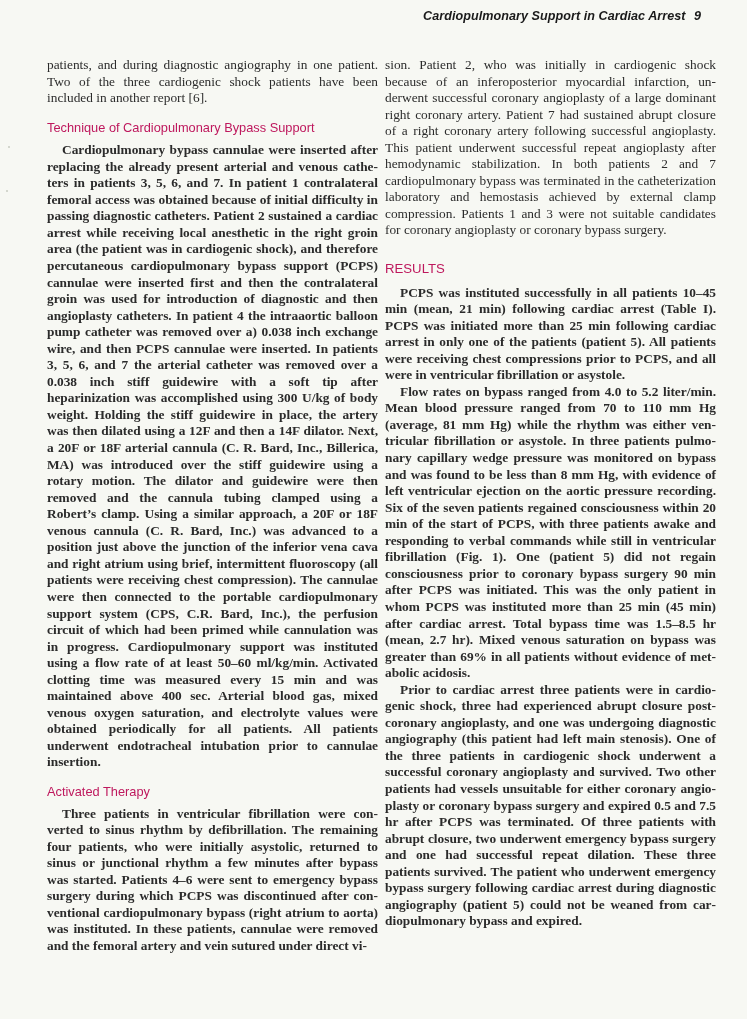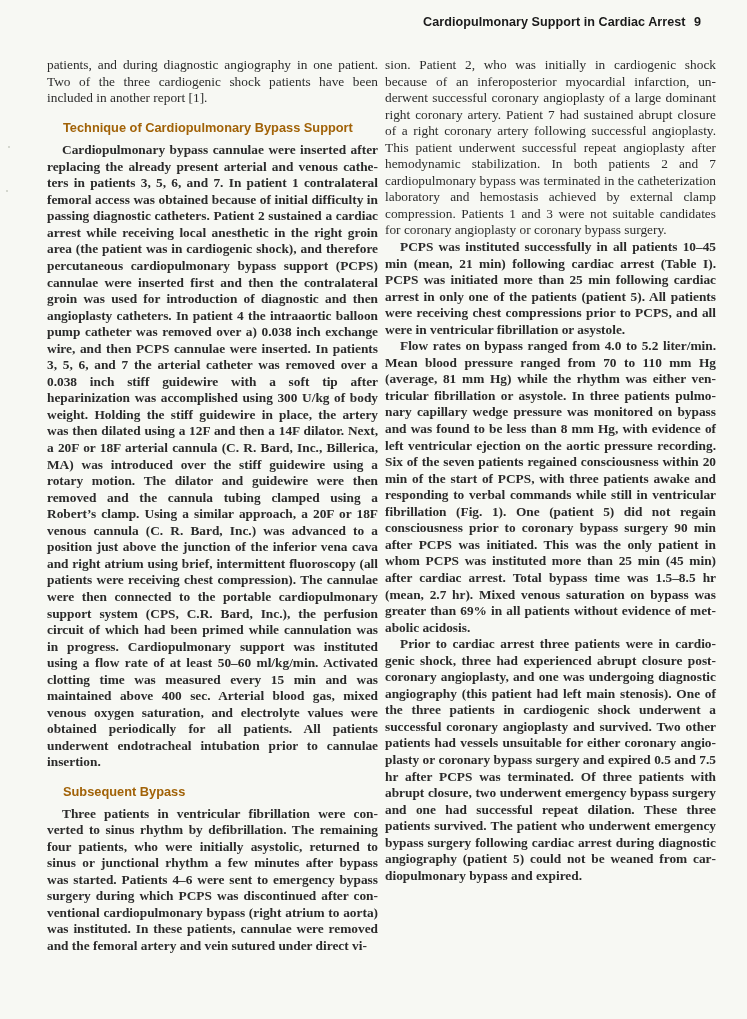--- a/index.html
+++ b/index.html
@@ -9,24 +9,25 @@
     body {
       width: 747px;
       height: 1019px;
       background: #f7f8f3;
       position: relative;
       overflow: hidden;
       color: #2a2a2a;
     }
     .running-head {
       position: absolute;
-      top: 15px;
+      top: 9px;
       left: 0;
       width: 747px;
       height: 20px;
+      font-style: italic;
     }
     .running-title {
       position: absolute;
       left: 423px;
       top: 0;
       font-family: "Liberation Sans", sans-serif;
       font-weight: bold;
       font-size: 12.6px;
       color: #1a1a1a;
       letter-spacing: 0.05px;
@@ -55,24 +56,24 @@
       margin: 0;
       text-align: justify;
       hyphens: manual;
     }
     .column p.indent {
       text-indent: 15px;
       font-weight: bold;
     }
     .section-heading {
       font-family: "Liberation Sans", sans-serif;
-      font-weight: bold;
+      font-weight: normal;
       font-size: 12.8px;
-      color: #a16207;
-      margin: 16px;
+      color: #be185d;
+      margin: 0;
     }
     .h-technique { margin-top: 13px; margin-bottom: 6px; }
     .h-subsequent { margin-top: 13px; margin-bottom: 5px; }
     .h-results { margin-top: 22px; margin-bottom: 7px; font-size: 13.2px; }
     .speck {
       position: absolute;
       width: 2px;
       height: 2px;
       background: #c9ccc2;
       border-radius: 1px;
@@ -83,25 +84,26 @@
 
 <div class="running-head">
   <span class="running-title">Cardiopulmonary Support in Cardiac Arrest</span>
   <span class="page-number">9</span>
 </div>
 
 <div class="speck" style="left:8px; top:146px;"></div>
 <div class="speck" style="left:6px; top:190px;"></div>
 
 <div class="column col-left">
-  <p>patients, and during diagnostic angiography in one pa­tient. Two of the three cardiogenic shock patients have been included in another report [1].</p>
+  <p>patients, and during diagnostic angiography in one pa­tient. Two of the three cardiogenic shock patients have been included in another report [6].</p>
   <h3 class="section-heading h-technique">Technique of Cardiopulmonary Bypass Support</h3>
   <p class="indent">Cardiopulmonary bypass cannulae were inserted after replacing the already present arterial and venous cathe­ters in patients 3, 5, 6, and 7. In patient 1 contralateral femoral access was obtained because of initial difficulty in passing diagnostic catheters. Patient 2 sustained a car­diac arrest while receiving local anesthetic in the right groin area (the patient was in cardiogenic shock), and therefore percutaneous cardiopulmonary bypass support (PCPS) cannulae were inserted first and then the con­tralateral groin was used for introduction of diagnostic and then angioplasty catheters. In patient 4 the intra­aortic balloon pump catheter was removed over a) 0.038 inch exchange wire, and then PCPS cannulae were in­serted. In patients 3, 5, 6, and 7 the arterial catheter was removed over a 0.038 inch stiff guidewire with a soft tip after heparinization was accomplished using 300 U/kg of body weight. Holding the stiff guidewire in place, the artery was then dilated using a 12F and then a 14F dila­tor. Next, a 20F or 18F arterial cannula (C. R. Bard, Inc., Billerica, MA) was introduced over the stiff guidewire using a rotary motion. The dilator and guidewire were then removed and the cannula tubing clamped using a Robert’s clamp. Using a similar ap­proach, a 20F or 18F venous cannula (C. R. Bard, Inc.) was advanced to a position just above the junction of the inferior vena cava and right atrium using brief, intermit­tent fluoroscopy (all patients were receiving chest com­pression). The cannulae were then connected to the por­table cardiopulmonary support system (CPS, C.R. Bard, Inc.), the perfusion circuit of which had been primed while cannulation was in progress. Cardiopulmonary support was instituted using a flow rate of at least 50–60 ml/kg/min. Activated clotting time was measured every 15 min and was maintained above 400 sec. Arterial blood gas, mixed venous oxygen saturation, and electro­lyte values were obtained periodically for all patients. All patients underwent endotracheal intubation prior to cannulae insertion.</p>
-  <h3 class="section-heading h-subsequent">Subsequent Bypass</h3>
+  <h3 class="section-heading h-subsequent">Activated Therapy</h3>
   <p class="indent">Three patients in ventricular fibrillation were con­verted to sinus rhythm by defibrillation. The remaining four patients, who were initially asystolic, returned to sinus or junctional rhythm a few minutes after bypass was started. Patients 4–6 were sent to emergency bypass surgery during which PCPS was discontinued after con­ventional cardiopulmonary bypass (right atrium to aorta) was instituted. In these patients, cannulae were removed and the femoral artery and vein sutured under direct vi-</p>
 </div>
 
 <div class="column col-right">
   <p>sion. Patient 2, who was initially in cardiogenic shock because of an inferoposterior myocardial infarction, un­derwent successful coronary angioplasty of a large dom­inant right coronary artery. Patient 7 had sustained abrupt closure of a right coronary artery following suc­cessful angioplasty. This patient underwent successful repeat angioplasty after hemodynamic stabilization. In both patients 2 and 7 cardiopulmonary bypass was ter­minated in the catheterization laboratory and hemostasis achieved by external clamp compression. Patients 1 and 3 were not suitable candidates for coronary angioplasty or coronary bypass surgery.</p>
+  <h3 class="section-heading h-results">RESULTS</h3>
   <p class="indent">PCPS was instituted successfully in all patients 10–45 min (mean, 21 min) following cardiac arrest (Table I). PCPS was initiated more than 25 min following cardiac arrest in only one of the patients (patient 5). All patients were receiving chest compressions prior to PCPS, and all were in ventricular fibrillation or asystole.</p>
   <p class="indent">Flow rates on bypass ranged from 4.0 to 5.2 liter/min. Mean blood pressure ranged from 70 to 110 mm Hg (average, 81 mm Hg) while the rhythm was either ven­tricular fibrillation or asystole. In three patients pulmo­nary capillary wedge pressure was monitored on bypass and was found to be less than 8 mm Hg, with evidence of left ventricular ejection on the aortic pressure record­ing. Six of the seven patients regained consciousness within 20 min of the start of PCPS, with three patients awake and responding to verbal commands while still in ventricular fibrillation (Fig. 1). One (patient 5) did not regain consciousness prior to coronary bypass surgery 90 min after PCPS was initiated. This was the only patient in whom PCPS was instituted more than 25 min (45 min) after cardiac arrest. Total bypass time was 1.5–8.5 hr (mean, 2.7 hr). Mixed venous saturation on bypass was greater than 69% in all patients without evidence of met­abolic acidosis.</p>
   <p class="indent">Prior to cardiac arrest three patients were in cardio­genic shock, three had experienced abrupt closure post-coronary angioplasty, and one was undergoing diagnos­tic angiography (this patient had left main stenosis). One of the three patients in cardiogenic shock underwent a successful coronary angioplasty and survived. Two other patients had vessels unsuitable for either coronary angio­plasty or coronary bypass surgery and expired 0.5 and 7.5 hr after PCPS was terminated. Of three patients with abrupt closure, two underwent emergency bypass sur­gery and one had successful repeat dilation. These three patients survived. The patient who underwent emergency bypass surgery following cardiac arrest during diagnostic angiography (patient 5) could not be weaned from car­diopulmonary bypass and expired.</p>
 </div>
 
 </body></html>

